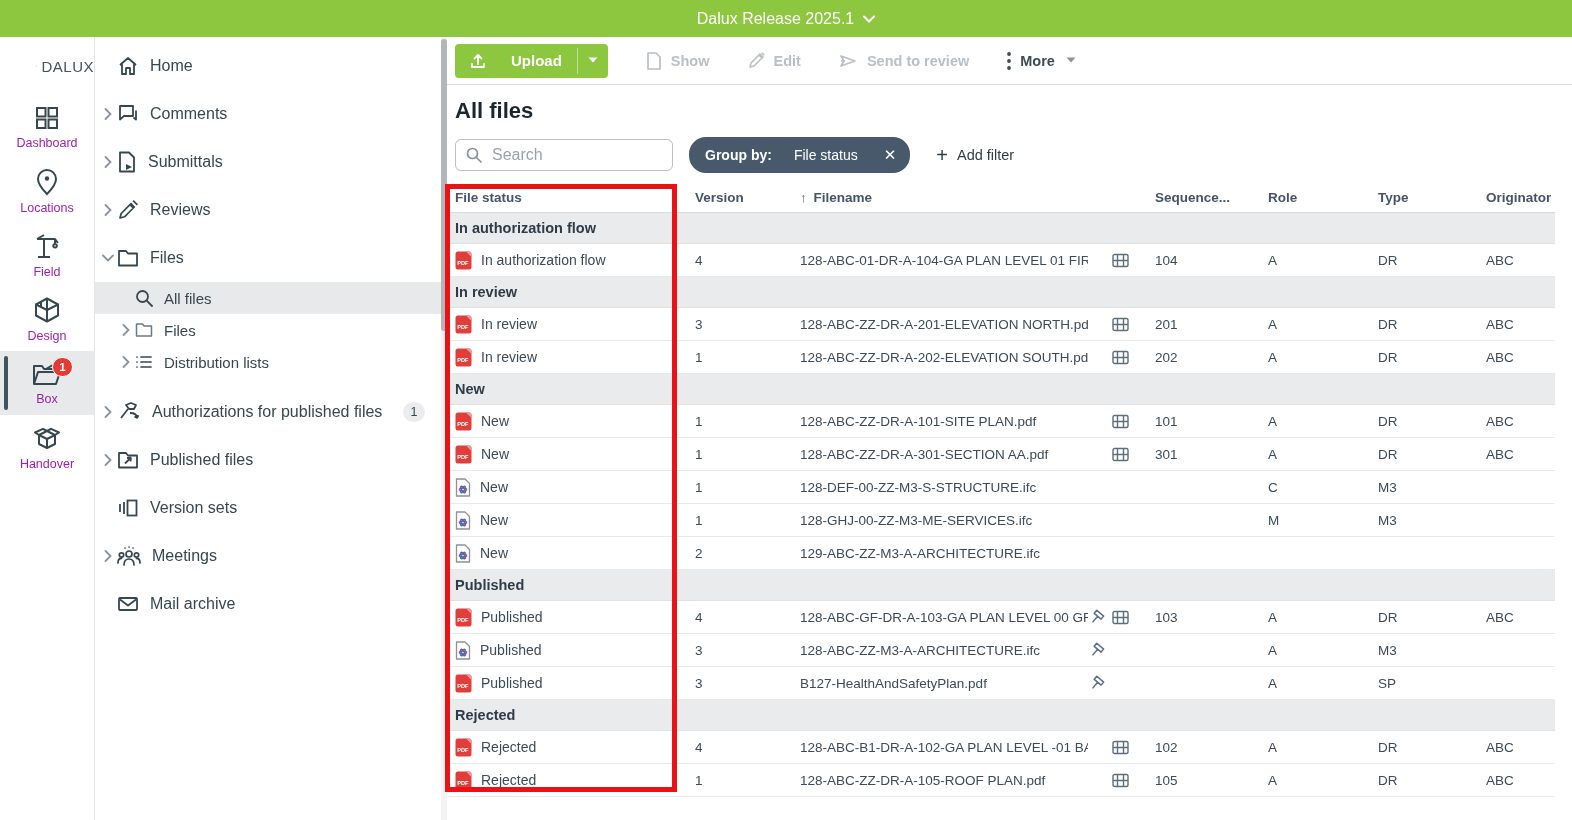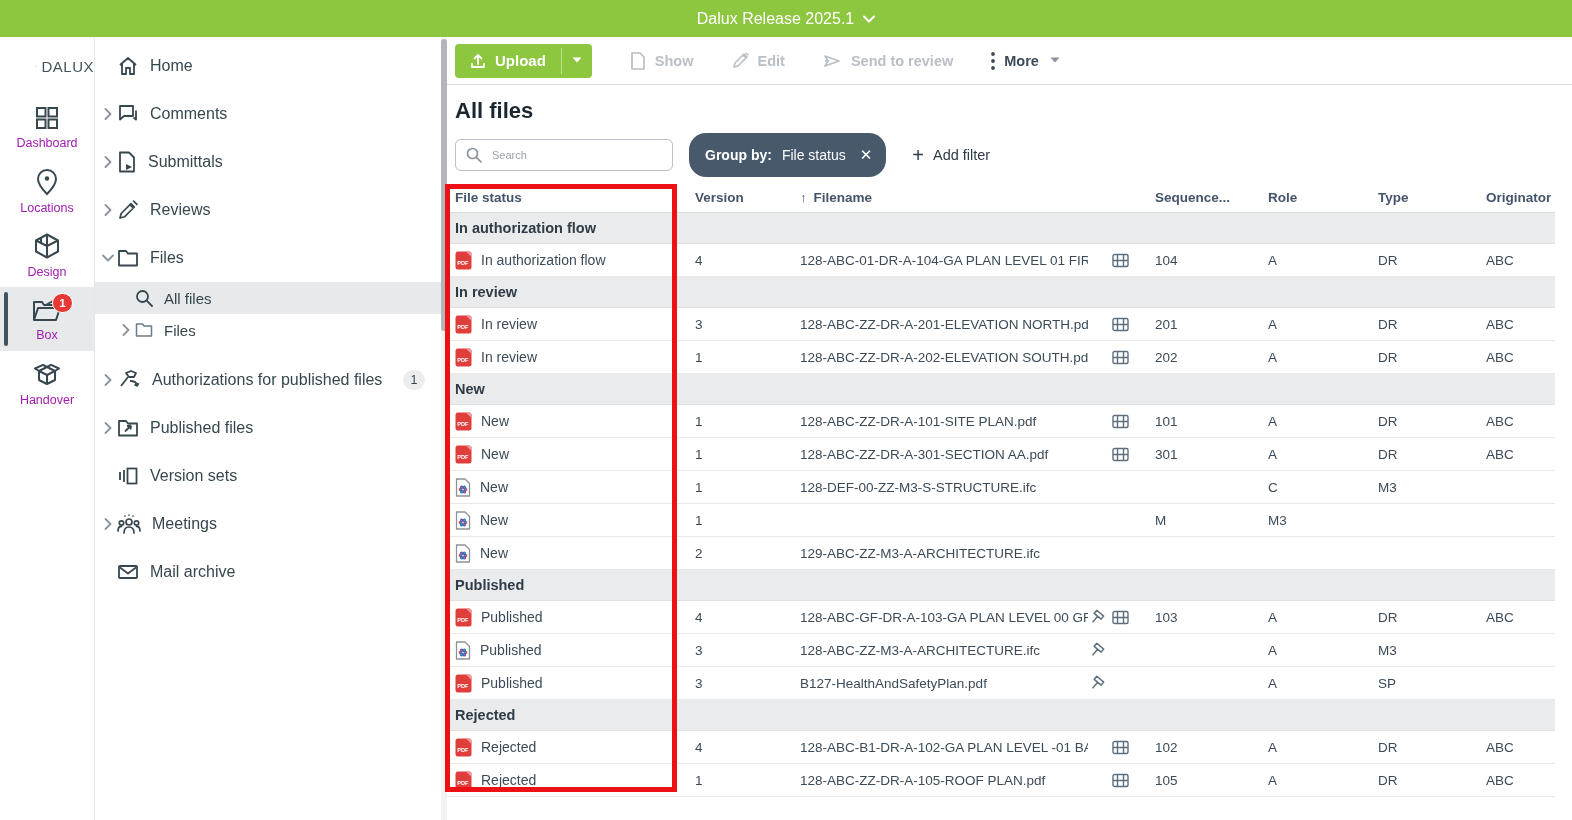--- a/index.html
+++ b/index.html
@@ -35,34 +35,34 @@
     display:flex;align-items:center;justify-content:center;font-size:12.5px;color:#37474f;}
   .indent1{width:18px;}
   .gap-top{margin-top:10px;}
   
   .scrollstrip{position:absolute;left:441px;top:37px;width:6px;height:783px;background:#f3f3f4;}
   .scrollthumb{position:absolute;left:0;top:2px;width:6px;height:292px;background:#b2b6ba;border-radius:3px;}
   
   .main{position:absolute;left:447px;top:37px;width:1125px;height:783px;background:#fff;}
   .toolbar{height:48px;display:flex;align-items:center;border-bottom:1px solid #d9dcdf;padding-left:8px;box-sizing:border-box;}
   .btn-upload{display:flex;align-items:stretch;height:34px;background:#8dc63f;border-radius:4px;color:#fff;overflow:hidden;cursor:pointer;}
-  .btn-upload .umain{display:flex;align-items:center;gap:9px;padding:0 15px;font-size:15px;font-weight:bold;}
+  .btn-upload .umain{display:flex;align-items:center;gap:25px;padding:0 15px;font-size:15px;font-weight:bold;}
   .btn-upload .usep{width:1px;background:rgba(255,255,255,.45);margin:4px 0;}
   .btn-upload .uarrow{width:30px;display:flex;align-items:center;justify-content:center;cursor:pointer;}
   .tbtn{display:flex;align-items:center;gap:9px;font-size:14.5px;font-weight:bold;margin-left:38px;cursor:default;}
   .tbtn.disabled{color:#b9bfc6;}
   .tbtn.enabled{color:#3c4b57;cursor:pointer;}
   .tbtn .mcaret{margin-left:2px;display:flex;align-items:center;}
   .page-title{margin:13px 0 0 8px;font-size:22px;font-weight:bold;color:#1b262e;}
   .filterrow{display:flex;align-items:center;margin:15px 0 0 8px;height:32px;}
   .searchbox{width:196px;height:30px;border:1px solid #b9c0c7;border-radius:6px;display:flex;align-items:center;padding:0 10px;gap:8px;background:#fff;}
-  .searchbox input{border:none;outline:none;flex:1;font-size:11px;font-family:"Liberation Sans",sans-serif;color:#37474f;background:transparent;}
+  .searchbox input{border:none;outline:none;flex:1;font-size:16px;font-family:"Liberation Sans",sans-serif;color:#37474f;background:transparent;}
   .searchbox input::placeholder{color:#9aa3ab;}
-  .chip{margin-left:16px;height:44px;background:#47596b;border-radius:17px;color:#fff;display:flex;align-items:center;
-    padding:0 14px 0 16px;font-size:14px;gap:10px;cursor:default;}
+  .chip{margin-left:16px;height:36px;background:#47596b;border-radius:17px;color:#fff;display:flex;align-items:center;
+    padding:0 14px 0 16px;font-size:14px;gap:22px;cursor:default;}
   .chip .gb{font-weight:bold;}
   .chip .x{font-size:15px;margin-left:4px;cursor:pointer;}
   .addfilter{margin-left:26px;display:flex;align-items:center;gap:9px;font-size:14.5px;color:#2f3b46;cursor:pointer;}
   .addfilter .plus{font-size:20px;font-weight:normal;color:#2f3b46;line-height:1;}
   
   .tablewrap{margin-top:11px;width:1108px;}
   .trow{display:grid;grid-template-columns:248px 105px 355px 113px 110px 108px 1fr;align-items:center;}
   .thead{height:30px;border-bottom:1px solid #d9dcdf;color:#44546a;font-weight:bold;font-size:13.5px;}
   .thead .c0{padding-left:8px;}
   .sortarrow{color:#44546a;font-size:13px;margin-right:7px;}
@@ -118,20 +118,30 @@
             <path d="M12 2 a9 9 0 0 1 9 9 c0 6 -9 15 -9 15 s-9 -9 -9 -15 a9 9 0 0 1 9 -9 z" fill="none" stroke="#37474f" stroke-width="2"></path>
             <circle cx="12" cy="10.5" r="2.2" fill="#37474f"></circle>
           </svg>
         </span>
         <span class="lbl">Locations</span>
       </div>
       <div class="rail-item">
         <span>
           <svg width="28" height="28" viewBox="0 0 28 28">
             <g fill="none" stroke="#37474f" stroke-width="2" stroke-linejoin="round">
+              <path d="M5 25 h12 M11 25 V7 M4 7 h18 l3 4 M4 7 l7 -4 M22 7 v5 m0 0 a1.8 1.8 0 1 0 .1 0"></path>
+            </g>
+          </svg>
+        </span>
+        <span class="lbl">Field</span>
+      </div>
+      <div class="rail-item">
+        <span>
+          <svg width="28" height="28" viewBox="0 0 28 28">
+            <g fill="none" stroke="#37474f" stroke-width="2" stroke-linejoin="round">
               <path d="M14 2.5 L25 8.5 V19.5 L14 25.5 L3 19.5 V8.5 Z"></path>
               <path d="M14 2.5 V13 M3 8.5 L14 14 L25 8.5 M14 14 V25.5 M8 5.7 V11 L3 8.5"></path>
             </g>
           </svg>
         </span>
         <span class="lbl">Design</span>
       </div>
       <div class="rail-item active">
         <span>
           <svg width="30" height="26" viewBox="0 0 30 26">
@@ -250,20 +260,37 @@
             <path d="M1.5 1 L6.5 6 L1.5 11" fill="none" stroke="#8a939b" stroke-width="1.8" stroke-linecap="round"></path>
           </svg>
         </span>
         <span class="ic">
           <svg width="18" height="16" viewBox="0 0 18 16">
             <path d="M1.5 14 V2 h6 l1.6 2 h7.4 V14 z" fill="none" stroke="#6b7a87" stroke-width="1.5" stroke-linejoin="round"></path>
           </svg>
         </span>
         <span>Files</span>
       </div>
+      <div class="side-row lv1">
+        <span class="indent1"></span>
+        <span class="chev">
+          <svg width="8" height="12" viewBox="0 0 8 12">
+            <path d="M1.5 1 L6.5 6 L1.5 11" fill="none" stroke="#8a939b" stroke-width="1.8" stroke-linecap="round"></path>
+          </svg>
+        </span>
+        <span class="ic">
+          <svg width="18" height="16" viewBox="0 0 18 16">
+            <g stroke="#37474f" stroke-width="1.7" stroke-linecap="round">
+              <path d="M2 3 h.01 M2 8 h.01 M2 13 h.01"></path>
+              <path d="M6 3 h10 M6 8 h10 M6 13 h10"></path>
+            </g>
+          </svg>
+        </span>
+        <span>Distribution lists</span>
+      </div>
       <div class="side-row lv0 gap-top">
         <span class="chev">
           <svg width="8" height="12" viewBox="0 0 8 12">
             <path d="M1.5 1 L6.5 6 L1.5 11" fill="none" stroke="#8a939b" stroke-width="1.8" stroke-linecap="round"></path>
           </svg>
         </span>
         <span class="ic">
           <svg width="24" height="22" viewBox="0 0 24 22">
             <g fill="none" stroke="#37474f" stroke-width="1.8" stroke-linejoin="round">
               <path d="M9 4 l5 -2 5 2 -2 4 -5 0 z"></path>
@@ -638,20 +665,25 @@
                 <g fill="none" stroke-width="1.5">
                   <ellipse cx="8" cy="11.5" rx="3.6" ry="1.5" stroke="#d9534f"></ellipse>
                   <ellipse cx="8" cy="11.5" rx="3.6" ry="1.5" stroke="#8e44ad" transform="rotate(60 8 11.5)"></ellipse>
                   <ellipse cx="8" cy="11.5" rx="3.6" ry="1.5" stroke="#2980b9" transform="rotate(120 8 11.5)"></ellipse>
                 </g>
               </svg>
             </span>
             <span>New</span>
           </div>
           <div>1</div>
+          <div class="cell-file">
+            <span class="fname">128-GHJ-00-ZZ-M3-ME-SERVICES.ifc</span>
+            <span class="hslot"></span>
+            <span class="sslot"></span>
+          </div>
           <div></div>
           <div>M</div>
           <div>M3</div>
           <div></div>
         </div>
         <div class="trow drow">
           <div class="cell-status">
             <span>
               <svg width="16" height="19" viewBox="0 0 16 19">
                 <path d="M1.5 1 h8.5 l4.5 4.5 V18 h-13 z" fill="#fff" stroke="#8a939b" stroke-width="1.3" stroke-linejoin="round"></path>

